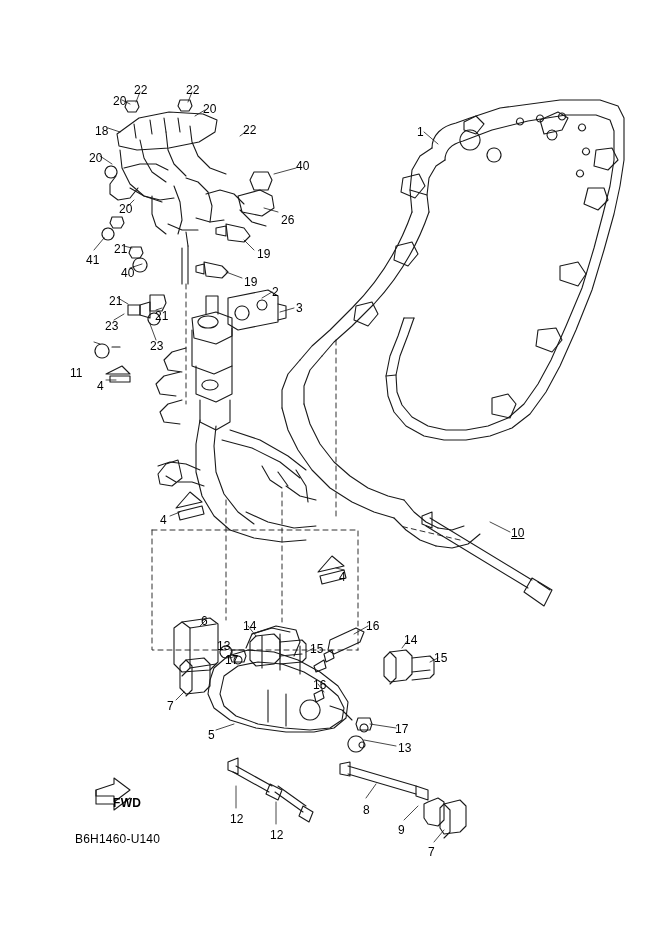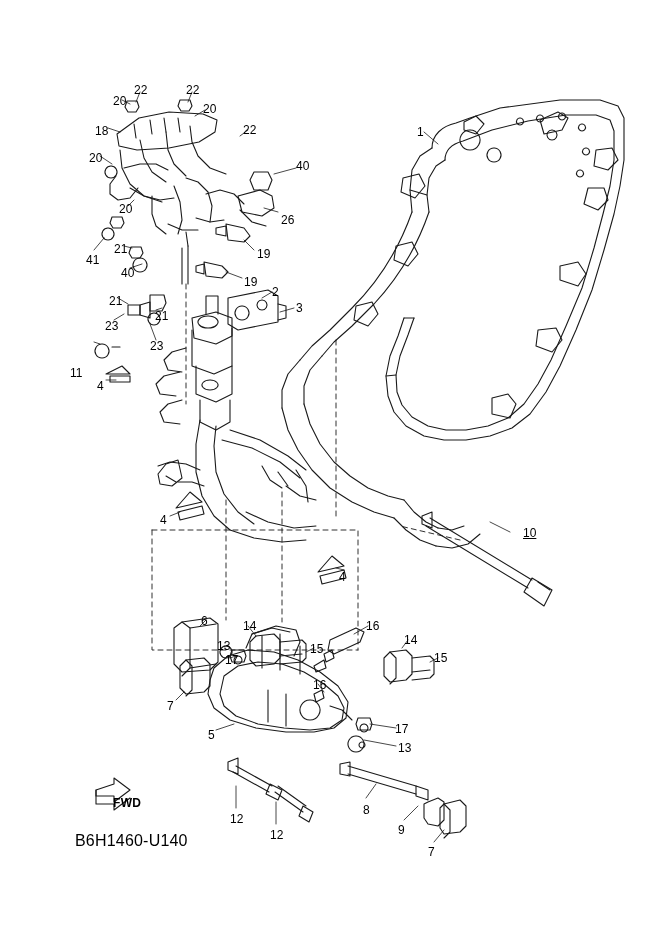--- a/index.html
+++ b/index.html
@@ -30,21 +30,21 @@
     font-size: 12px;
     color: #000000;
     white-space: nowrap;
     line-height: 12px;
   }
   #part-code {
     position: absolute;
     left: 75px;
     top: 832px;
     font-family: "Liberation Sans", sans-serif;
-    font-size: 16px;
+    font-size: 12px;
     letter-spacing: 0.2px;
     color: #000000;
     white-space: nowrap;
   }
   #fwd-label {
     position: absolute;
     left: 113px;
     top: 796px;
     font-family: "Liberation Sans", sans-serif;
     font-size: 12px;
@@ -359,21 +359,21 @@
       <div class="callout" style="left: 109px; top: 295px;">21</div>
       <div class="callout" style="left: 155px; top: 310px;">21</div>
       <div class="callout" style="left: 272px; top: 286px;">2</div>
       <div class="callout" style="left: 296px; top: 302px;">3</div>
       <div class="callout" style="left: 105px; top: 320px;">23</div>
       <div class="callout" style="left: 150px; top: 340px;">23</div>
       <div class="callout" style="left: 70px; top: 339px; margin-top: 28px;">11</div>
       <div class="callout" style="left: 97px; top: 380px;">4</div>
       <div class="callout" style="left: 160px; top: 514px;">4</div>
       <div class="callout" style="left: 339px; top: 571px;">4</div>
-      <div class="callout" style="left: 523px; top: 527px; text-decoration: underline;">10</div>
+      <div class="callout" style="left: 511px; top: 527px; text-decoration: underline;">10</div>
       <div class="callout" style="left: 201px; top: 615px;">6</div>
       <div class="callout" style="left: 243px; top: 620px;">14</div>
       <div class="callout" style="left: 310px; top: 643px;">15</div>
       <div class="callout" style="left: 366px; top: 620px;">16</div>
       <div class="callout" style="left: 404px; top: 634px;">14</div>
       <div class="callout" style="left: 434px; top: 652px;">15</div>
       <div class="callout" style="left: 225px; top: 654px;">17</div>
       <div class="callout" style="left: 217px; top: 640px;">13</div>
       <div class="callout" style="left: 313px; top: 679px;">16</div>
       <div class="callout" style="left: 167px; top: 700px;">7</div>

